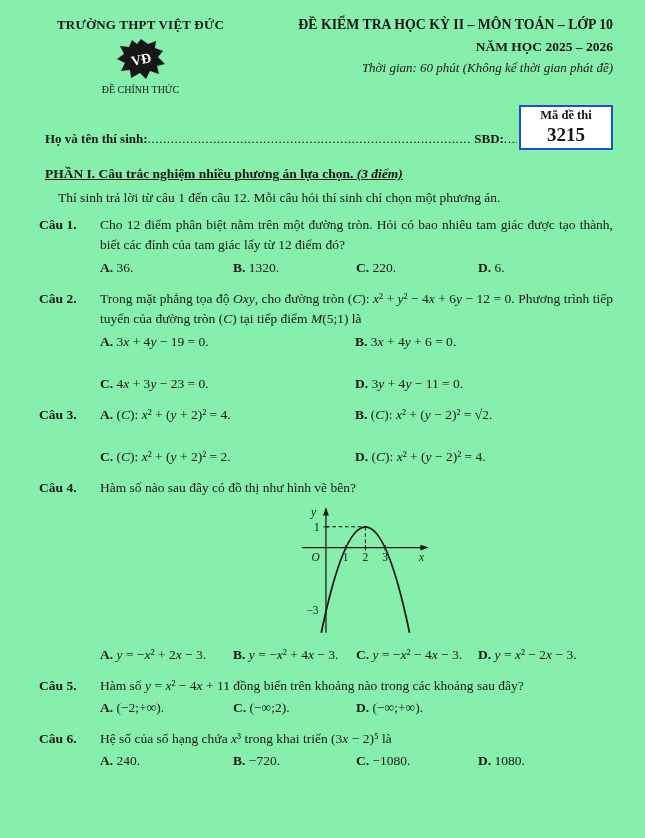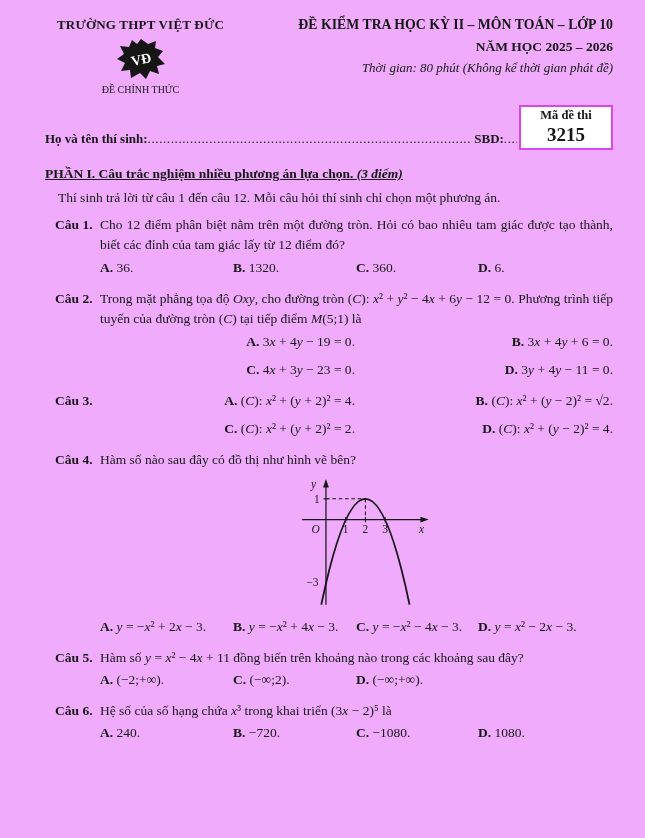--- a/index.html
+++ b/index.html
@@ -2,54 +2,54 @@
 <html><head>
 <meta charset="utf-8">
 <style>
   html,body{margin:0;padding:0;background:#fff;}
   body{
     width:645px;height:838px;
     color:#161616;
     font-family:"Liberation Serif","DejaVu Serif",serif;
     font-size:13.5px;line-height:1.52;
   }
-  .page{box-sizing:border-box;width:645px;height:838px;padding:15px 32px 0 38px;overflow:hidden;background:#f0abfc;}
+  .page{box-sizing:border-box;width:645px;height:838px;padding:15px 32px 0 38px;overflow:hidden;background:#86efac;}
 
   
   .hdr{display:flex;align-items:flex-start;}
   .hdr-left{width:205px;flex:none;text-align:center;}
   .school{font-weight:700;font-size:13px;white-space:nowrap;letter-spacing:.2px;}
   .logo{width:50px;height:44px;margin:2px auto 1px;display:block;}
   .official{font-weight:400;font-size:10px;}
   .hdr-right{flex:1;text-align:right;padding-left:6px;}
   .title{font-weight:700;font-size:13.8px;white-space:nowrap;}
   .year{font-weight:700;font-size:13.5px;margin-top:1px;}
   .time{font-style:italic;font-size:13px;margin-top:1px;}
 
   
   .info-row{position:relative;margin-top:8px;height:46px;}
-  .code-box{position:absolute;top:0;right:0;width:86px;border:2px solid #d946ef;text-align:center;padding:1px 2px 2px;background:#fff;}
+  .code-box{position:absolute;top:0;right:0;width:86px;border:2px solid #1d4ed8;text-align:center;padding:1px 2px 2px;background:#fff;}
   .code-label{font-weight:700;font-size:12.5px;line-height:1.25;}
   .code-value{font-weight:700;font-size:19px;line-height:1.2;}
   .name-line{position:absolute;left:7px;right:96px;bottom:2px;font-weight:700;font-size:13px;white-space:nowrap;overflow:hidden;}
   .dots{font-weight:400;letter-spacing:.6px;}
 
   
   .part-heading{margin:13px 0 0 7px;font-weight:700;text-decoration:underline;}
   .part-points{font-style:italic;}
   .instruction{margin:4px 0 0 20px;}
 
   
   #questions{margin-top:6px;}
   .question{position:relative;margin-bottom:10px;}
-  .q-label{position:absolute;left:17px;top:0;font-weight:700;}
+  .q-label{position:absolute;left:1px;top:0;font-weight:700;}
   .q-text{margin-left:62px;text-align:justify;}
   .q-options{margin-left:62px;margin-top:2px;display:grid;}
   .cols4{grid-template-columns:133px 123px 122px 1fr;}
-  .cols2{grid-template-columns:255px 1fr;row-gap:8px;text-align:right;}
+  .cols2{grid-template-columns:255px 1fr;row-gap:22px;}
   .opt-key{font-weight:700;}
   .math i{font-style:italic;}
 
   
   .q-fig{margin:6px 0 8px 262px;width:135px;}
   .q-fig svg{display:block;}
   .ax{stroke:#161616;stroke-width:1.2;}
   .tick{stroke:#161616;stroke-width:1;}
   .dash{stroke:#161616;stroke-width:1;stroke-dasharray:3.5 2.6;fill:none;}
   .curve{fill:none;stroke:#161616;stroke-width:1.7;}
@@ -67,21 +67,21 @@
       <div class="school">TRƯỜNG THPT VIỆT ĐỨC</div>
       <svg class="logo" viewBox="0 0 50 42">
         <path class="arrow" d="M25,1 L32,6 L40,3 L39,10 L47,13 L42,19 L49,26 L41,28 L43,36 L34,33 L30,41 L24,35 L15,40 L14,32 L5,33 L9,25 L1,21 L8,16 L4,8 L13,9 L16,2 L21,6 Z"></path>
         <text x="25" y="26" text-anchor="middle" font-size="14" font-weight="bold" fill="#ffffff" transform="rotate(-12 25 21)">VĐ</text>
       </svg>
       <div class="official">ĐỀ CHÍNH THỨC</div>
     </div>
     <div class="hdr-right">
       <div class="title">ĐỀ KIỂM TRA HỌC KỲ II – MÔN TOÁN – LỚP 10</div>
       <div class="year">NĂM HỌC 2025 – 2026</div>
-      <div class="time">Thời gian: 80 phút (Không kể thời gian phát đề)</div>
+      <div class="time">Thời gian: 60 phút (Không kể thời gian phát đề)</div>
     </div>
   </div>
 
   <div class="info-row">
     <div class="name-line">
       <span>Họ và tên thí sinh:</span><span class="dots">....................................................................................</span><span> SBD:</span><span class="dots">....................</span>
     </div>
     <div class="code-box">
       <div class="code-label">Mã đề thi</div>
       <div class="code-value">3215</div>
@@ -94,21 +94,21 @@
   <div class="instruction">Thí sinh trả lời từ câu 1 đến câu 12. Mỗi câu hỏi thí sinh chỉ chọn một phương án.</div>
 
   <div id="questions">
   <div class="question">
     <span class="q-label">Câu 1.</span>
     <div class="q-text">Cho 12 điểm phân biệt nằm trên một đường tròn. Hỏi có bao nhiêu tam giác được tạo thành, biết các đỉnh của tam giác lấy từ 12 điểm đó?</div>
 
     <div class="q-options cols4">
           <span class="opt"><b class="opt-key">A. </b><span class="opt-val">36.</span></span>
           <span class="opt"><b class="opt-key">B. </b><span class="opt-val">1320.</span></span>
-          <span class="opt"><b class="opt-key">C. </b><span class="opt-val">360.</span></span>
+          <span class="opt"><b class="opt-key">C. </b><span class="opt-val">220.</span></span>
           <span class="opt"><b class="opt-key">D. </b><span class="opt-val">6.</span></span>
         </div>
   </div>
 
   <div class="question">
     <span class="q-label">Câu 2.</span>
     <div class="q-text">Trong mặt phẳng tọa độ <span class="math"><i>Oxy</i></span>, cho đường tròn <span class="math">(<i>C</i>): <i>x</i>² + <i>y</i>² − 4<i>x</i> + 6<i>y</i> − 12 = 0</span>. Phương trình tiếp tuyến của đường tròn <span class="math">(<i>C</i>)</span> tại tiếp điểm <span class="math"><i>M</i>(5;1)</span> là</div>
 
     <div class="q-options cols2">
           <span class="opt"><b class="opt-key">A. </b><span class="opt-val"><span class="math">3<i>x</i> + 4<i>y</i> − 19 = 0</span>.</span></span>

